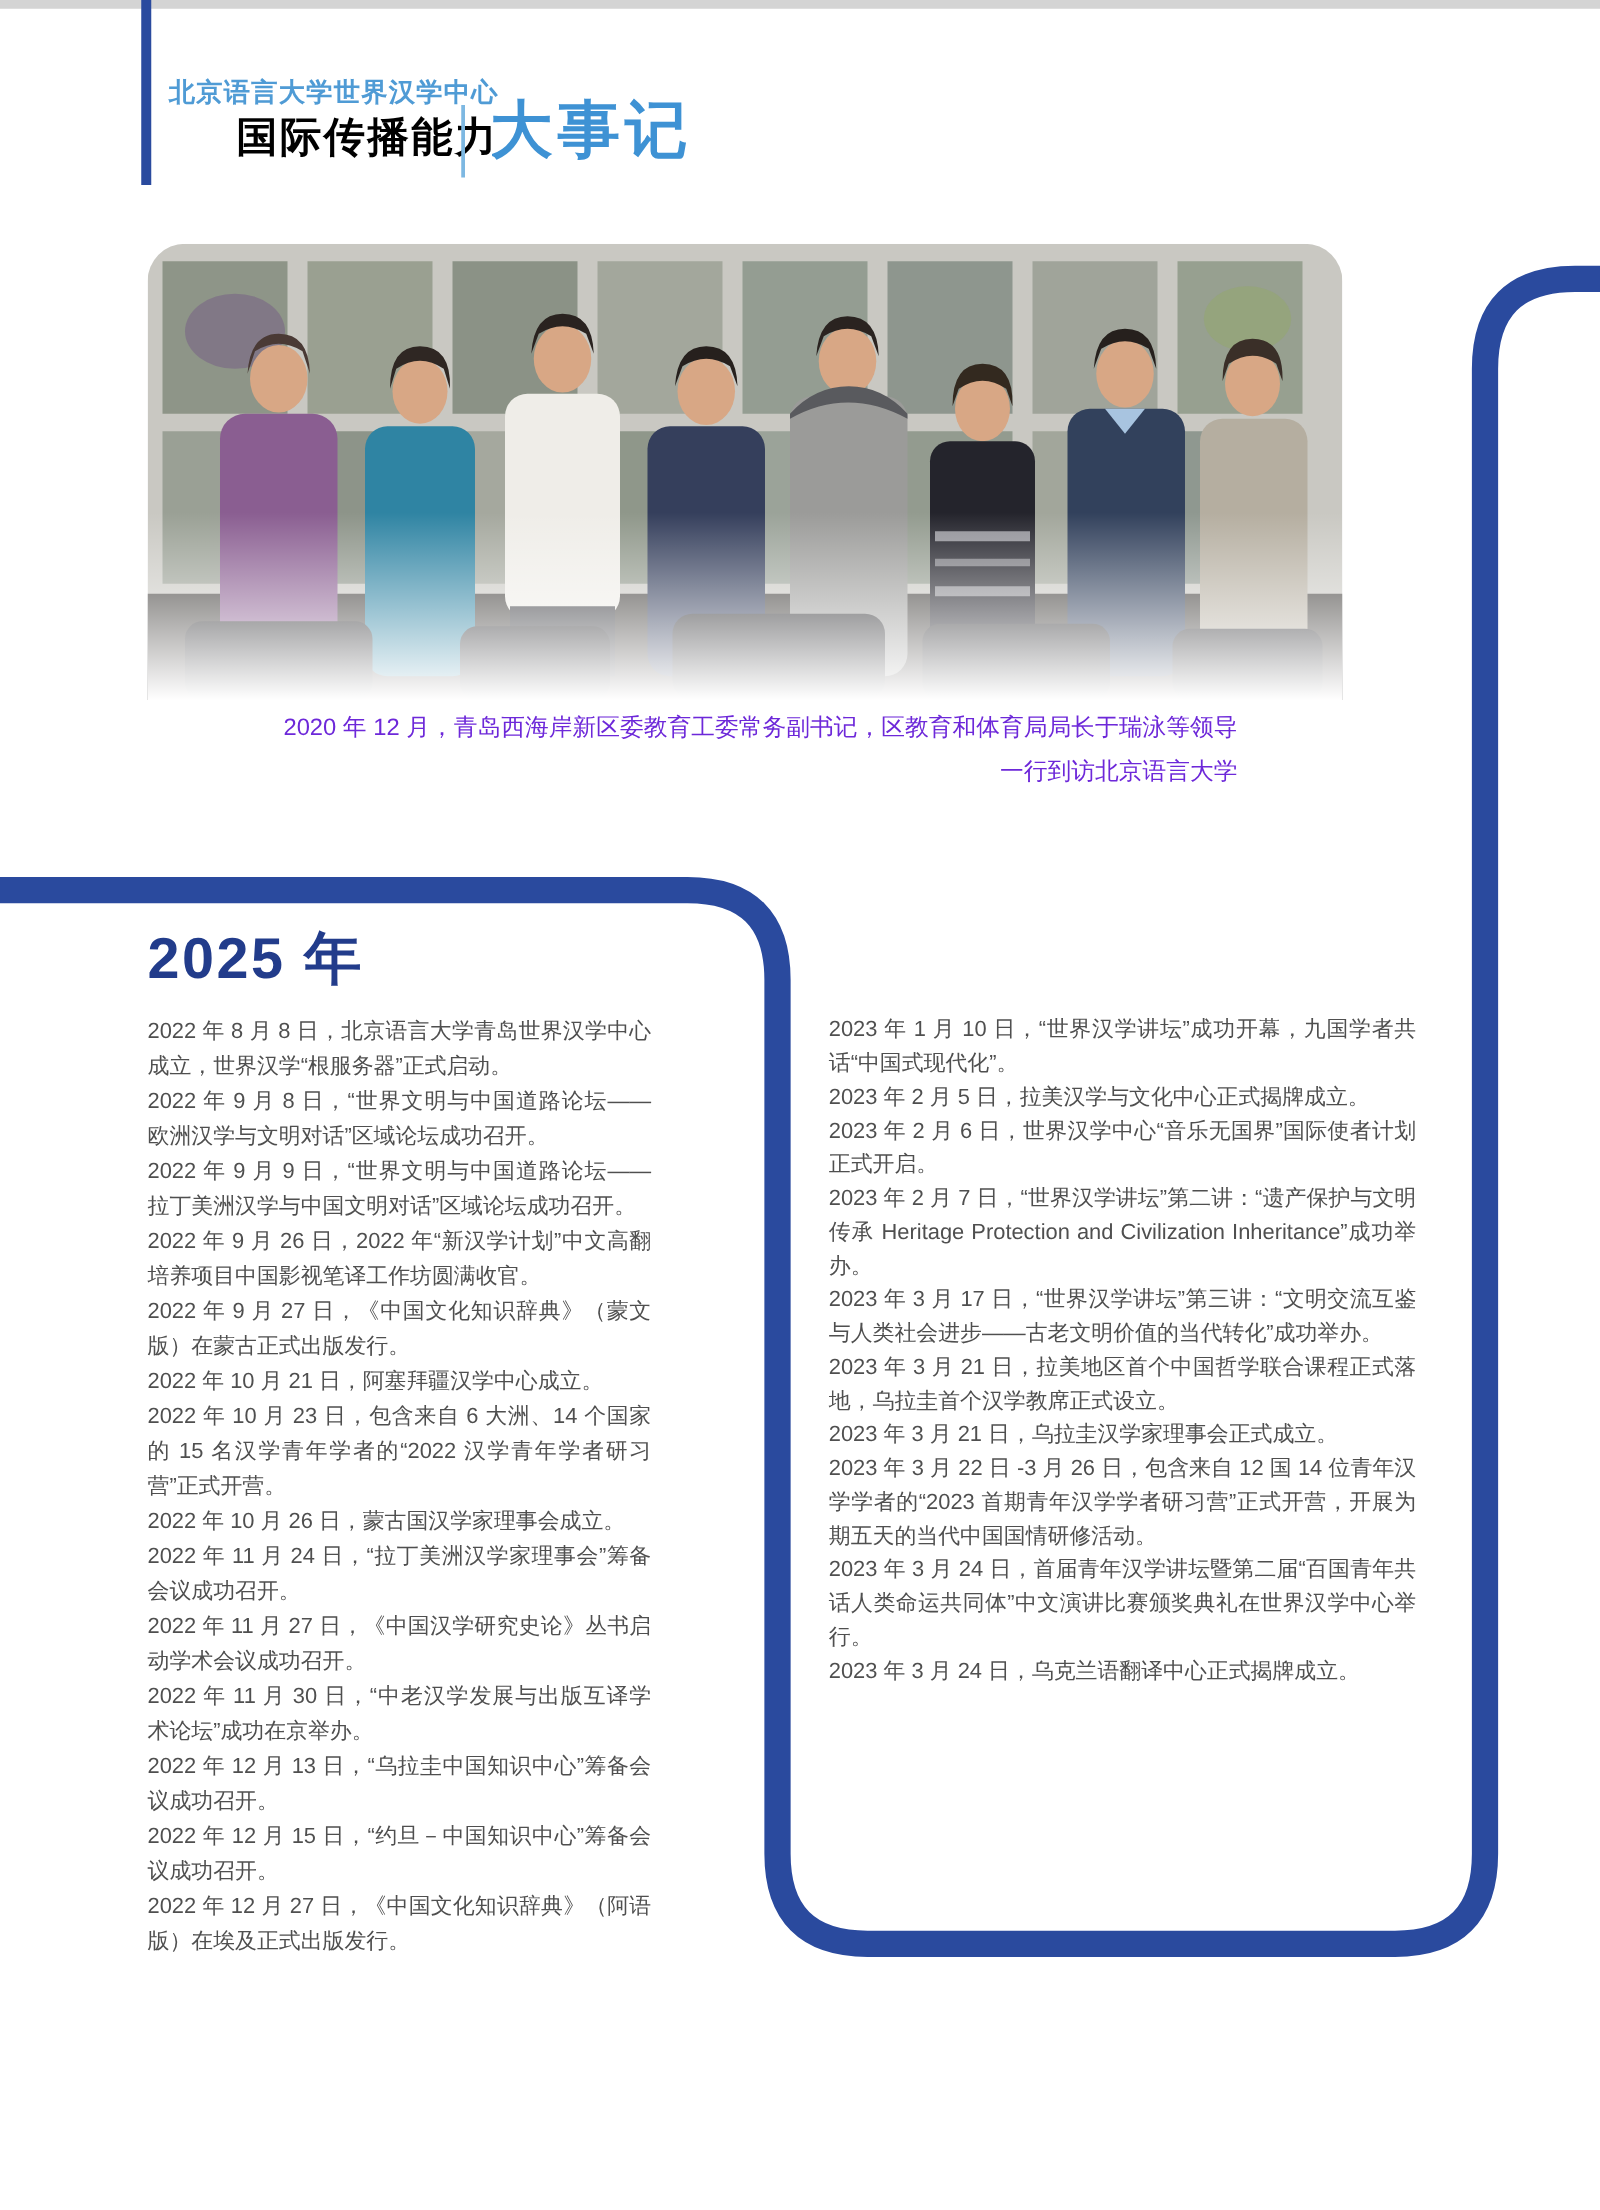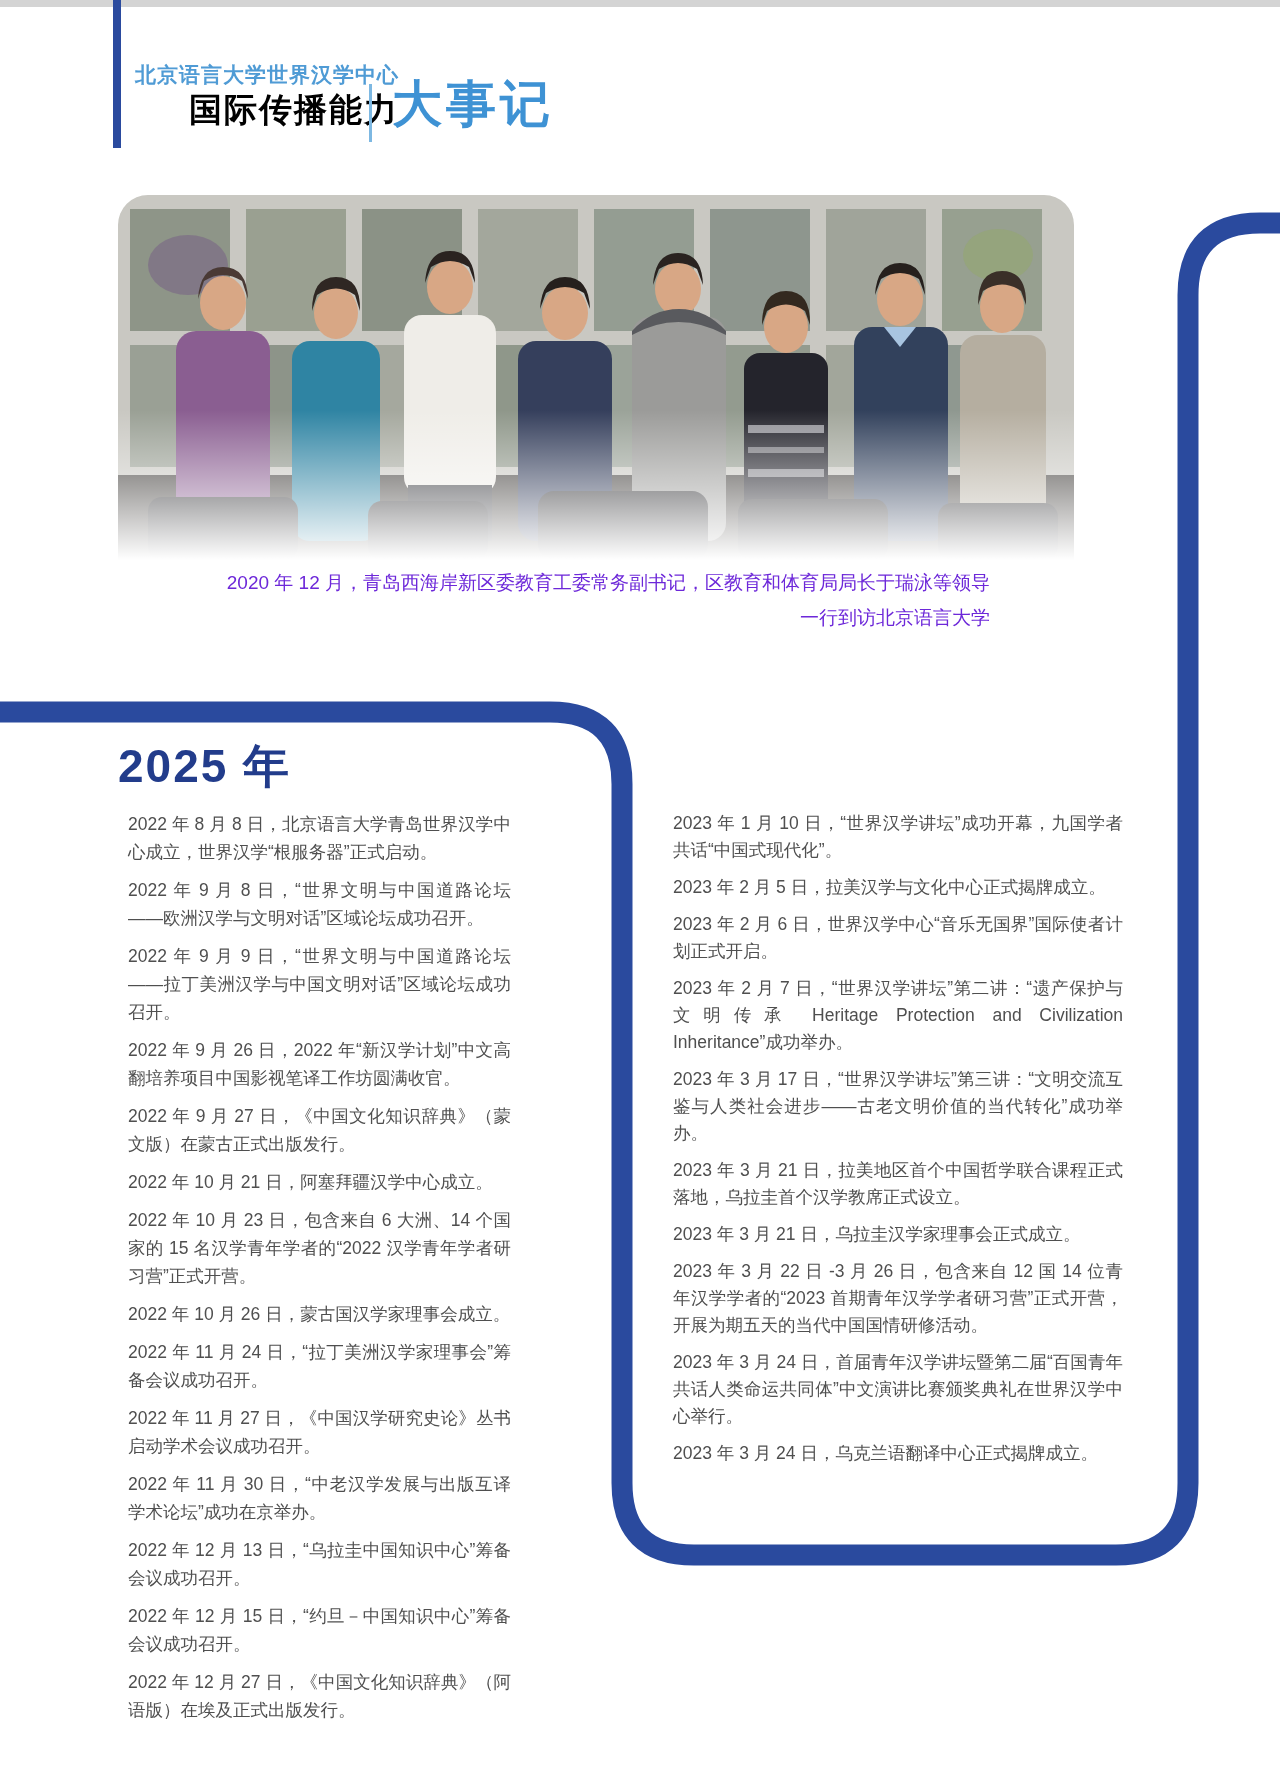--- a/index.html
+++ b/index.html
@@ -25,21 +25,21 @@
   
   .deco{position:absolute;left:0;top:0;width:1280px;height:1768px;pointer-events:none;}
 
   
   .col{position:absolute;}
   .col-2022{left:118px;top:738px;width:403px;}
   .col-2023{left:663px;top:772px;width:470px;}
   .year-h{font-size:46px;line-height:56px;font-weight:bold;color:#223c8b;letter-spacing:2px;margin:0;}
   .events{margin-top:16px;}
   .col-2023 .events{margin-top:38px;}
-  .events p.event{margin:10px;font-size:17.5px;color:#4f4f4f;text-align:justify;}
+  .events p.event{margin:0;font-size:17.5px;color:#4f4f4f;text-align:justify;}
   .col-2022 .events p.event{line-height:28px;}
   .col-2023 .events p.event{line-height:27px;}
 </style>
 </head>
 <body>
 
 <div class="page">
 
   <div class="top-strip"></div>
   <div class="corner-bar"></div>

